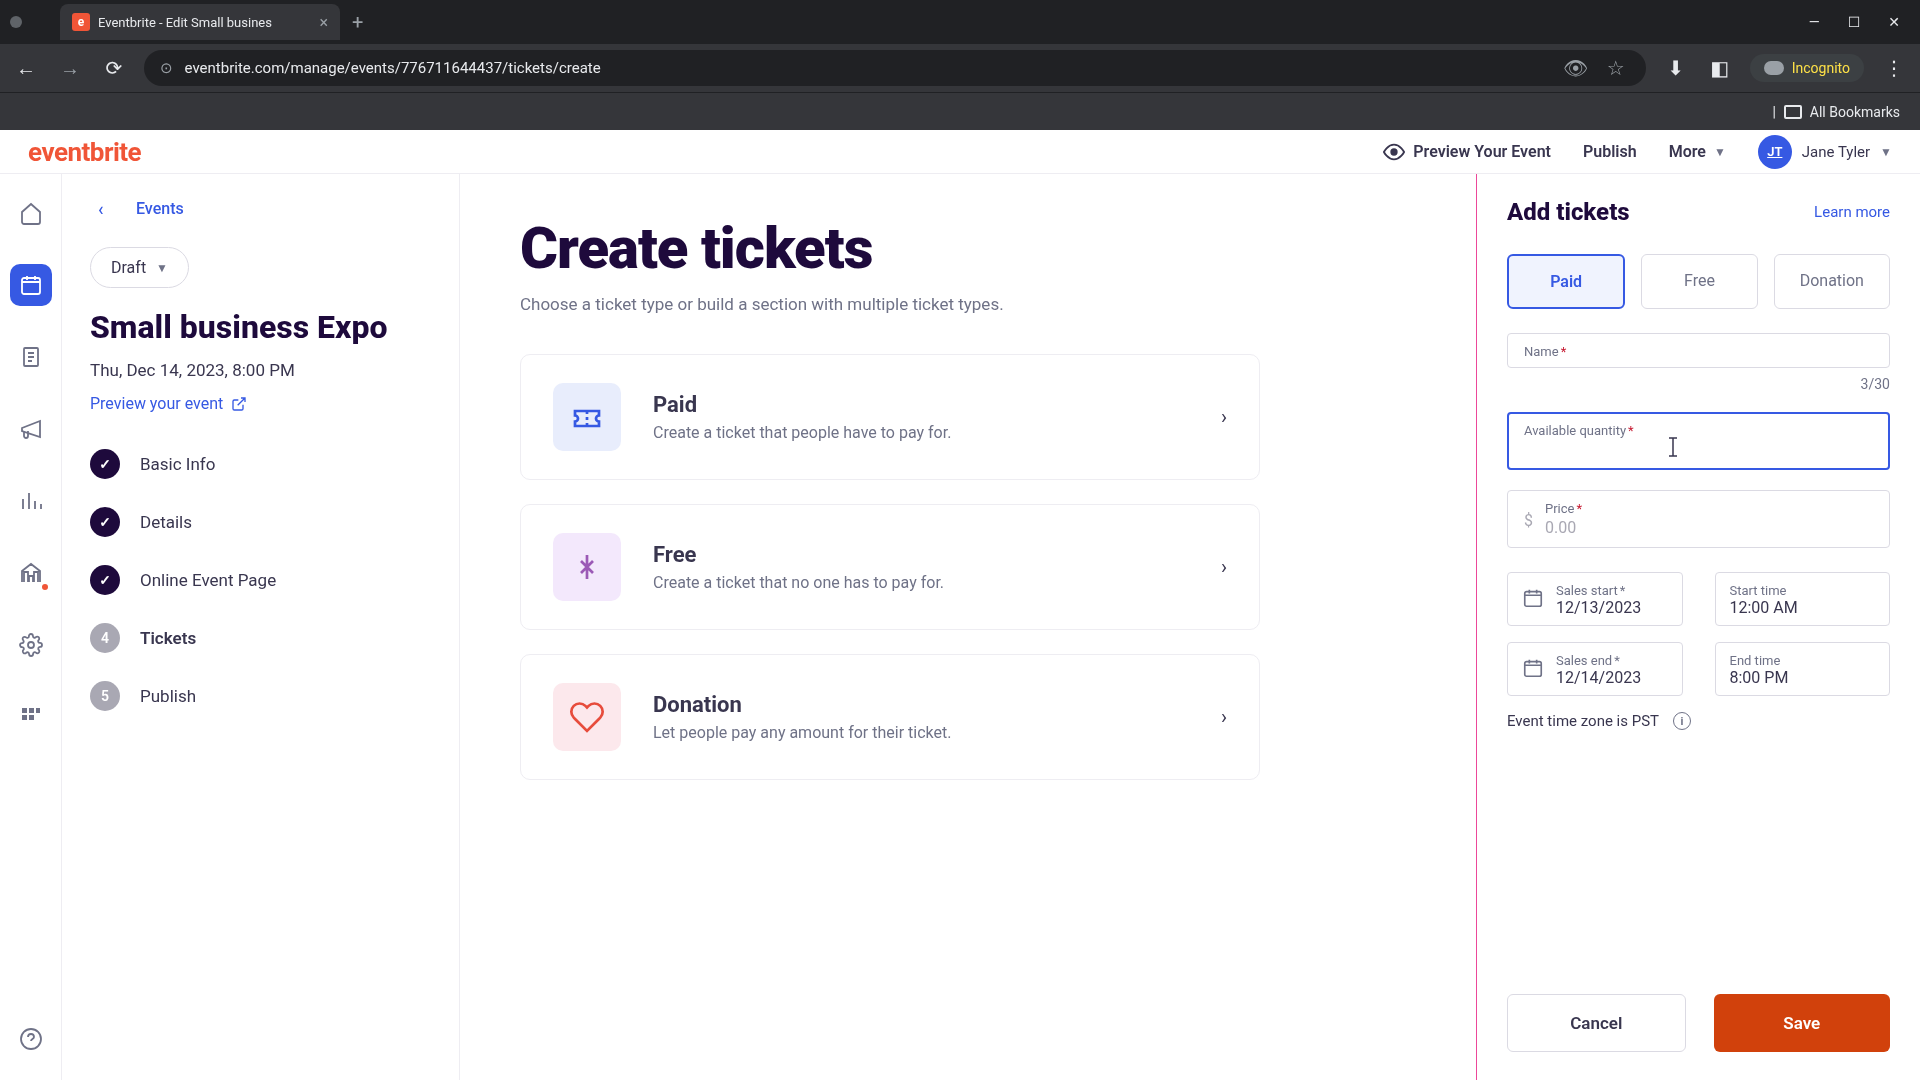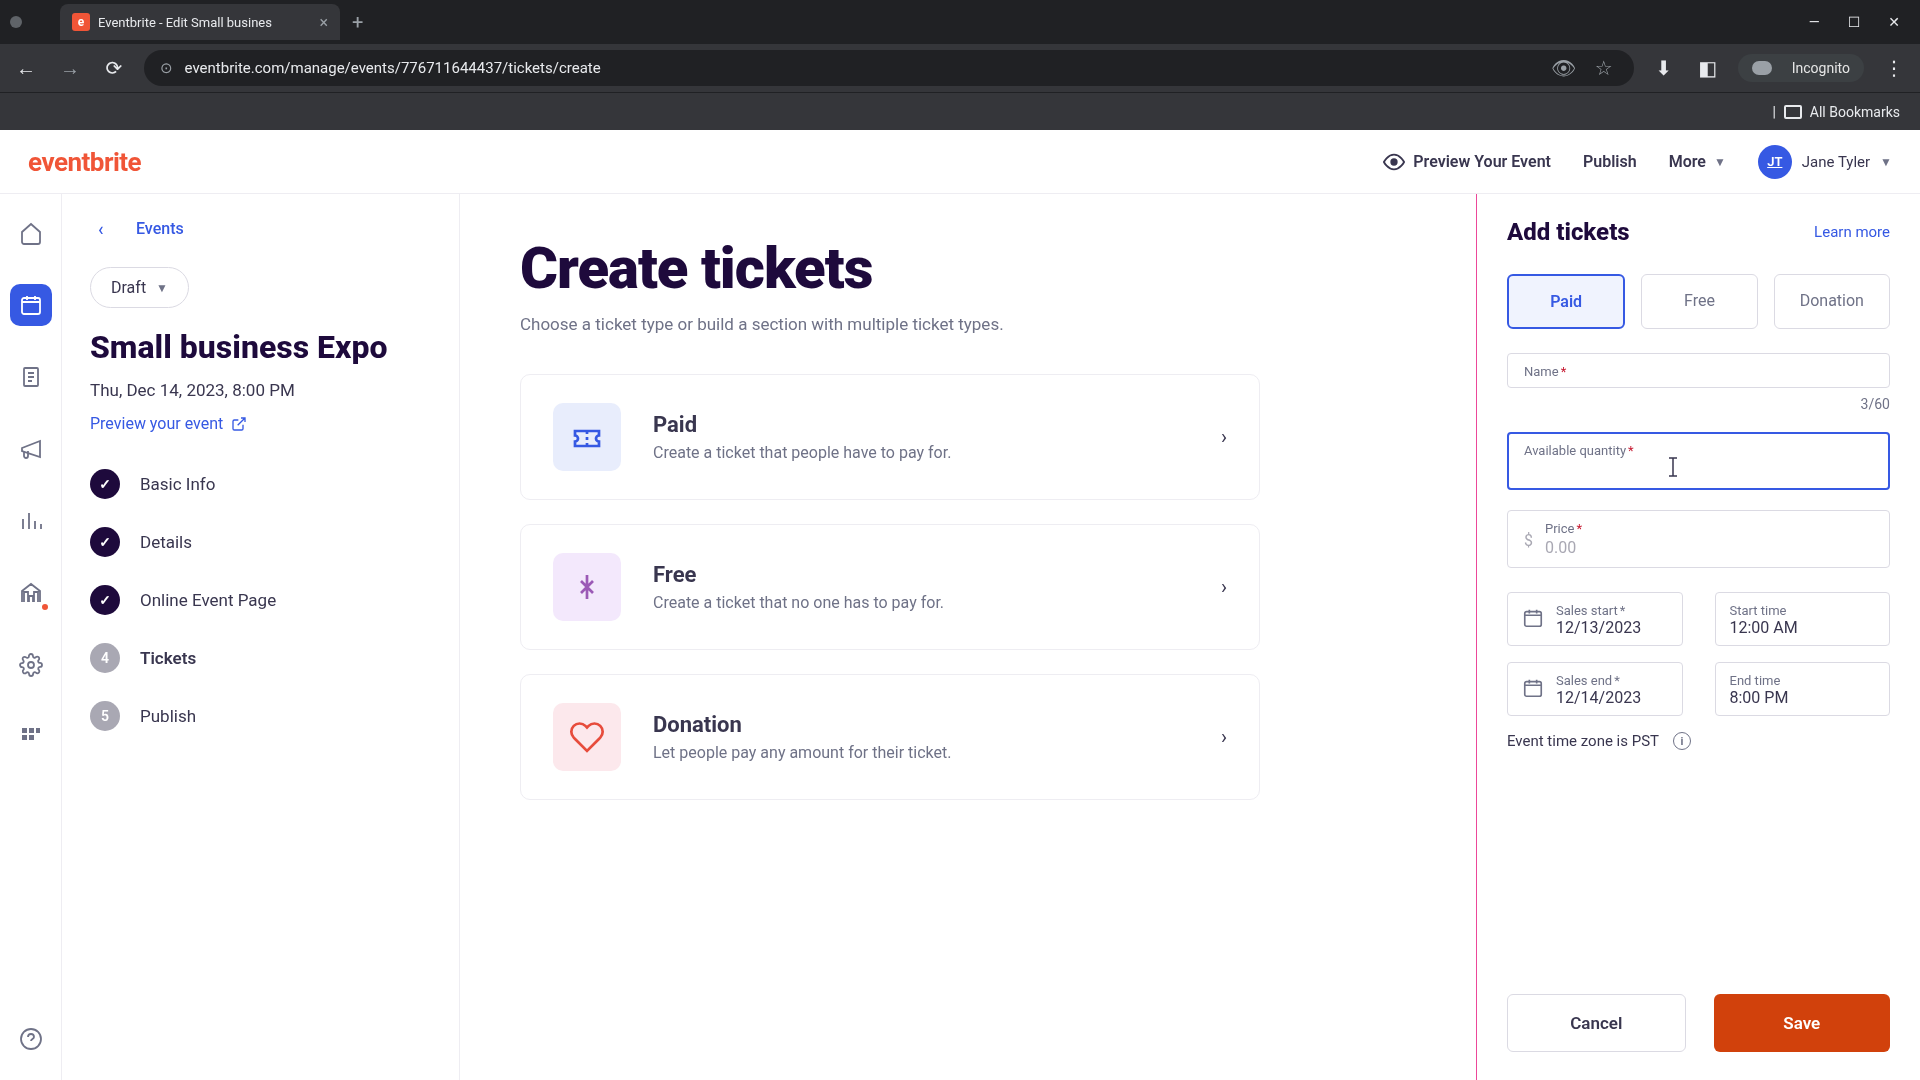--- a/index.html
+++ b/index.html
@@ -17,29 +17,29 @@
 .new-tab { color: #9aa0a6; font-size: 20px; margin-left: 12px; cursor: pointer; }
 .window-controls { margin-left: auto; display: flex; gap: 28px; padding-right: 20px; color: #e8eaed; }
 .window-controls span { cursor: pointer; font-size: 14px; }
 
 .nav-bar { display: flex; align-items: center; height: 48px; padding: 0 12px; gap: 16px; background: #35363a; }
 .nav-icon { color: #9aa0a6; font-size: 20px; cursor: pointer; width: 28px; text-align: center; }
 .nav-icon.enabled { color: #e8eaed; }
 .url-bar { flex: 1; background: #202124; border-radius: 20px; height: 36px; display: flex; align-items: center; padding: 0 16px; color: #e8eaed; font-size: 15px; gap: 12px; }
 .url-lock { color: #9aa0a6; }
 .url-text { flex: 1; }
-.incognito-badge { background: #3c4043; color: #e5e5e5; padding: 6px 14px; border-radius: 18px; font-size: 14px; display: flex; align-items: center; gap: 20px; }
+.incognito-badge { background: #3c4043; color: #fde047; padding: 6px 14px; border-radius: 18px; font-size: 14px; display: flex; align-items: center; gap: 8px; }
 .incognito-icon { width: 20px; height: 14px; background: #9aa0a6; border-radius: 7px; position: relative; }
 
 .bookmark-bar { display: flex; justify-content: flex-end; align-items: center; height: 38px; padding: 0 20px; color: #e8eaed; font-size: 14px; gap: 8px; background: #35363a; border-top: 1px solid #202124; }
 .folder-icon { width: 18px; height: 14px; border: 2px solid #e8eaed; border-radius: 2px; }
 
 
 .app { background: #fff; height: 950px; display: flex; flex-direction: column; }
-.app-header { display: flex; align-items: center; height: 64px; padding: 0 28px; border-bottom: 1px solid #eeedf2; gap: 28px; }
+.app-header { display: flex; align-items: center; height: 44px; padding: 0 28px; border-bottom: 1px solid #eeedf2; gap: 28px; }
 .logo { color: #f05537; font-size: 26px; font-weight: 700; letter-spacing: -0.5px; }
 .header-right { margin-left: auto; display: flex; align-items: center; gap: 32px; }
 .preview-event { display: flex; align-items: center; gap: 8px; color: #39364f; font-size: 16px; font-weight: 600; cursor: pointer; }
 .eye-icon { width: 22px; height: 22px; }
 .publish-link { color: #39364f; font-size: 16px; font-weight: 600; cursor: pointer; }
 .more-link { color: #39364f; font-size: 16px; font-weight: 600; cursor: pointer; display: flex; align-items: center; gap: 8px; }
 .avatar { width: 34px; height: 34px; border-radius: 50%; background: #3659e3; color: white; display: flex; align-items: center; justify-content: center; font-size: 13px; font-weight: 600; text-decoration: underline; }
 .user-name { color: #39364f; font-size: 15px; }
 .chevron { font-size: 12px; color: #6f7287; }
 
@@ -351,21 +351,21 @@
           <div class="type-tab">Free</div>
           <div class="type-tab">Donation</div>
         </div>
 
         <div class="field">
           <div class="field-label">
               <span>Name</span>
               <span class="req">*</span>
             </div>
         </div>
-        <div class="char-count">3/60</div>
+        <div class="char-count">3/30</div>
 
         <div class="field focused" style="margin-bottom:20px;position:relative">
           <div class="field-label">
               <span>Available quantity</span>
               <span class="req">*</span>
             </div>
           <input class="field-input" autofocus="" style="">
           <svg style="position:absolute;left:155px;top:22px;pointer-events:none" width="18" height="22" viewBox="0 0 18 22">
               <path d="M9 2v18M5 2h8M5 20h8" stroke="#39364f" stroke-width="1.5" fill="none"></path>
             </svg>

